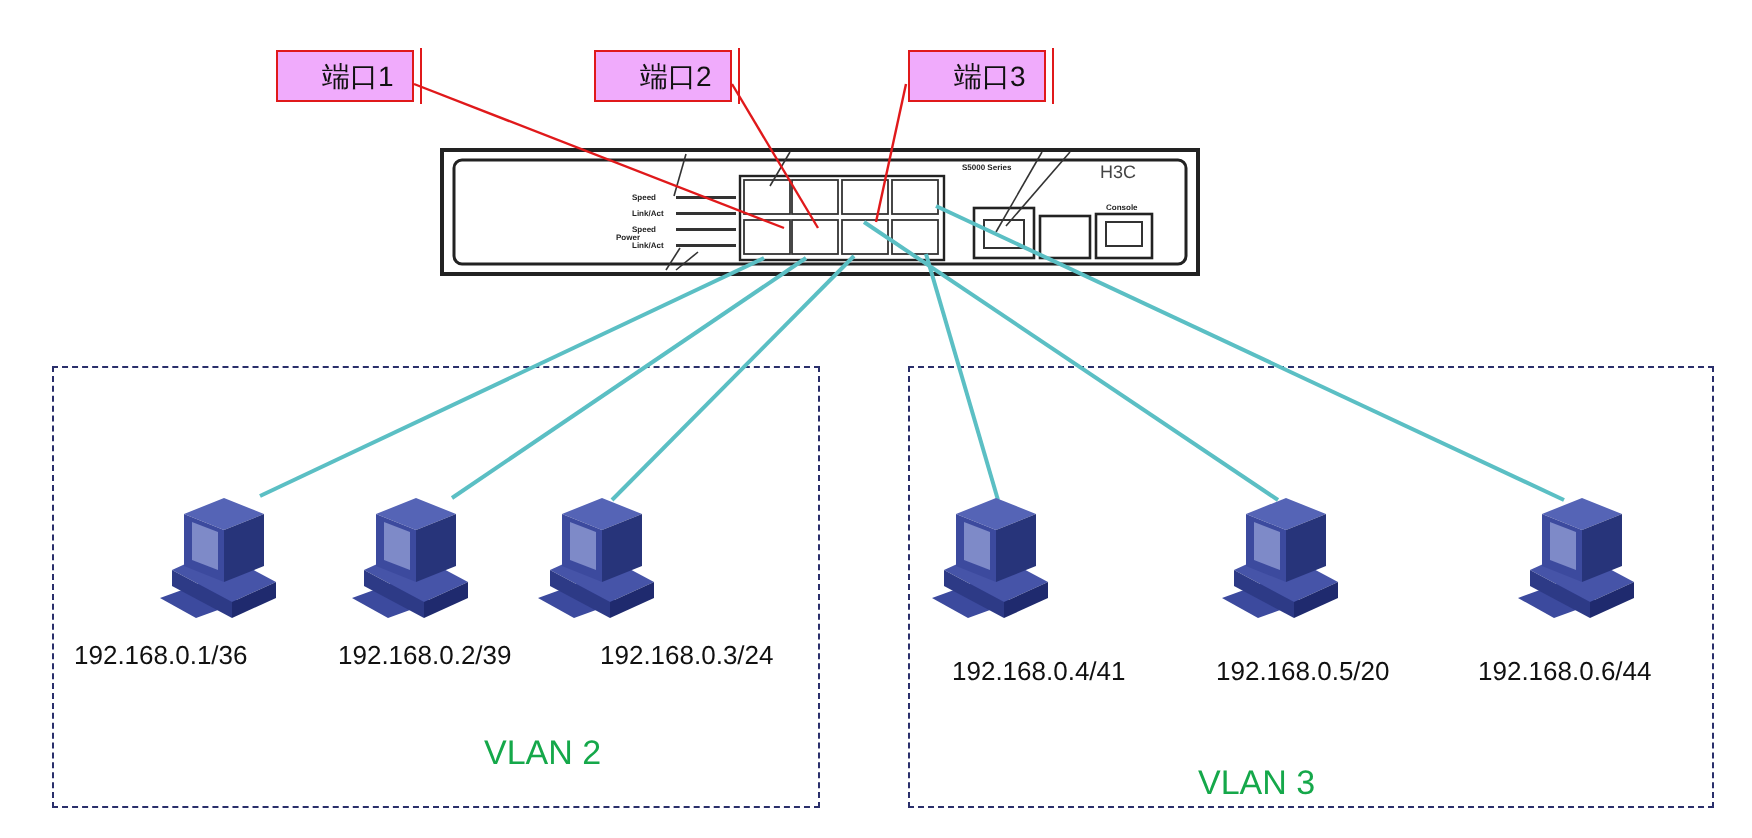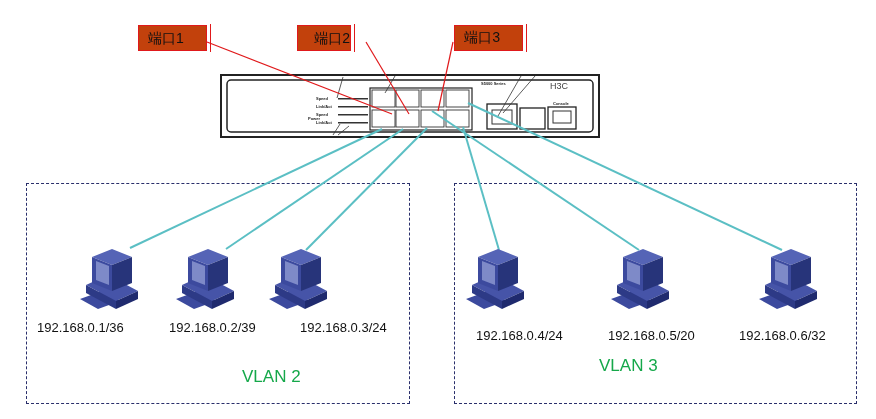--- a/index.html
+++ b/index.html
@@ -1,29 +1,29 @@
 <!DOCTYPE html>
 <html><head>
 <meta charset="utf-8">
 <style>
   html,body{margin:0;padding:0;background:#fff;}
   body{width:876px;height:419px;position:relative;overflow:hidden;font-family:"Liberation Sans",sans-serif;}
-  .label-box{position:absolute;height:26px;background:#c2410c;border:1.5px solid #e0191b;box-sizing:border-box;font-size:14px;line-height:24px;padding-left:9px;color:#111;}
+  .label-box{position:absolute;height:26px;background:#f0abfc;border:1.5px solid #e0191b;box-sizing:border-box;font-size:14px;line-height:24px;padding-left:22px;color:#111;}
   .label-box::after{content:"";position:absolute;right:-5px;top:-2px;width:1.5px;height:28px;background:#e0191b;}
   .vlan-box{position:absolute;border:1.3px dashed #2a2f6b;box-sizing:border-box;}
   .ip{position:absolute;font-size:13px;color:#111;}
   .vlan-label{position:absolute;font-size:17px;color:#15a84a;}
   svg{position:absolute;left:0;top:0;}
 </style>
 </head>
 <body>
 
 <div class="label-box" style="left:138px;top:25px;width:69px;">端口1</div>
-<div class="label-box" style="left:297px;top:25px;width:54px;text-align:right;">端口2</div>
-<div class="label-box" style="left:454px;top:25px;width:69px;font-family:Liberation Mono, monospace;">端口3</div>
+<div class="label-box" style="left:297px;top:25px;width:69px;">端口2</div>
+<div class="label-box" style="left:454px;top:25px;width:69px;">端口3</div>
 
 <div class="vlan-box" style="left:26px;top:183px;width:384px;height:221px;"></div>
 <div class="vlan-box" style="left:454px;top:183px;width:403px;height:221px;"></div>
 
 <svg width="876" height="419">
 
   <g>
     <rect x="221" y="75" width="378" height="62" fill="#fff" stroke="#222" stroke-width="2"></rect>
     <rect x="227" y="80" width="366" height="52" rx="4" fill="#fff" stroke="#222" stroke-width="1.5"></rect>
 
@@ -116,18 +116,18 @@
       <use href="#pc" transform="translate(643,263)"></use>
     </g>
   <g>
       <use href="#pc" transform="translate(791,263)"></use>
     </g>
 </svg>
 
 <div class="ip" style="left:37px;top:320px;">192.168.0.1/36</div>
 <div class="ip" style="left:169px;top:320px;">192.168.0.2/39</div>
 <div class="ip" style="left:300px;top:320px;text-align:right;">192.168.0.3/24</div>
-<div class="ip" style="left:476px;top:328px;">192.168.0.4/24</div>
+<div class="ip" style="left:476px;top:328px;">192.168.0.4/41</div>
 <div class="ip" style="left:608px;top:328px;">192.168.0.5/20</div>
-<div class="ip" style="left:739px;top:328px;">192.168.0.6/32</div>
+<div class="ip" style="left:739px;top:328px;">192.168.0.6/44</div>
 
 <div class="vlan-label" style="left:242px;top:367px;">VLAN 2</div>
-<div class="vlan-label" style="left:599px;top:356px;">VLAN 3</div>
+<div class="vlan-label" style="left:599px;top:382px;">VLAN 3</div>
 
 </body></html>

